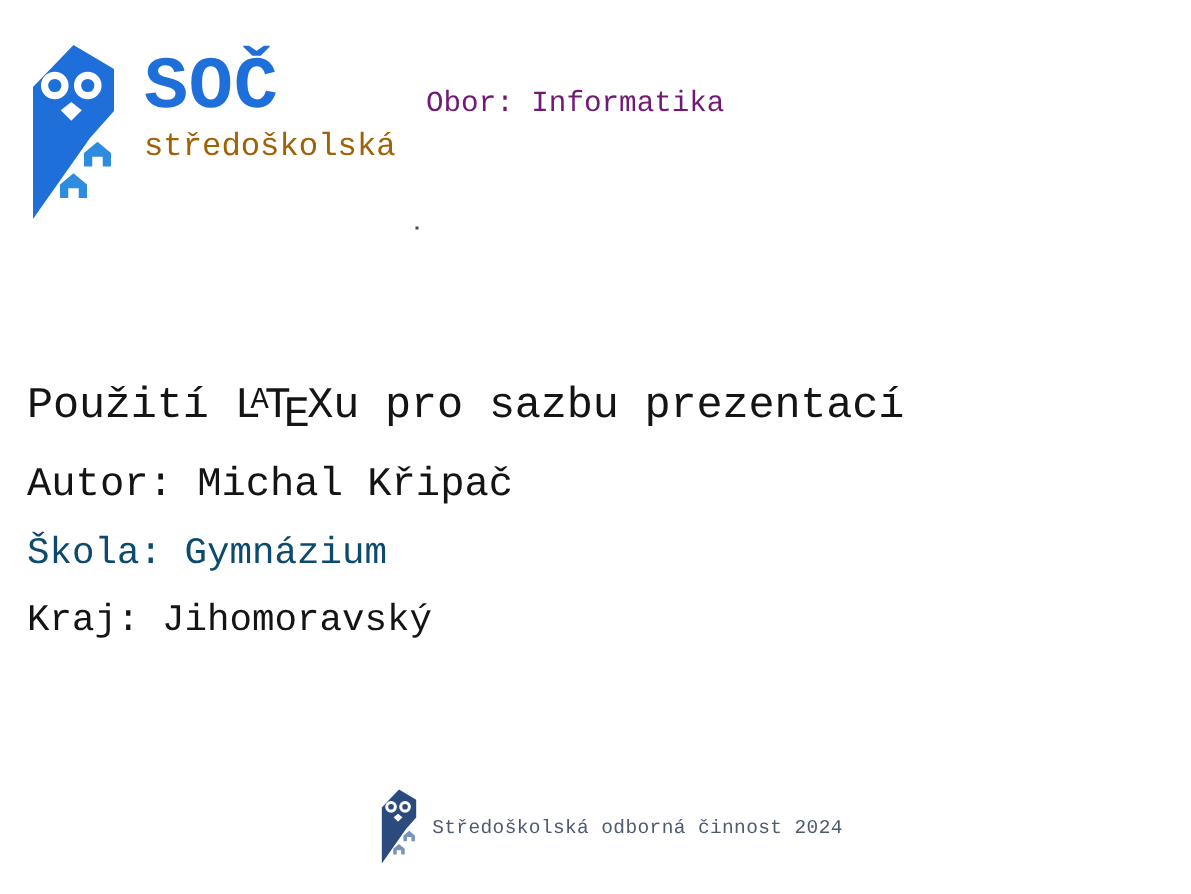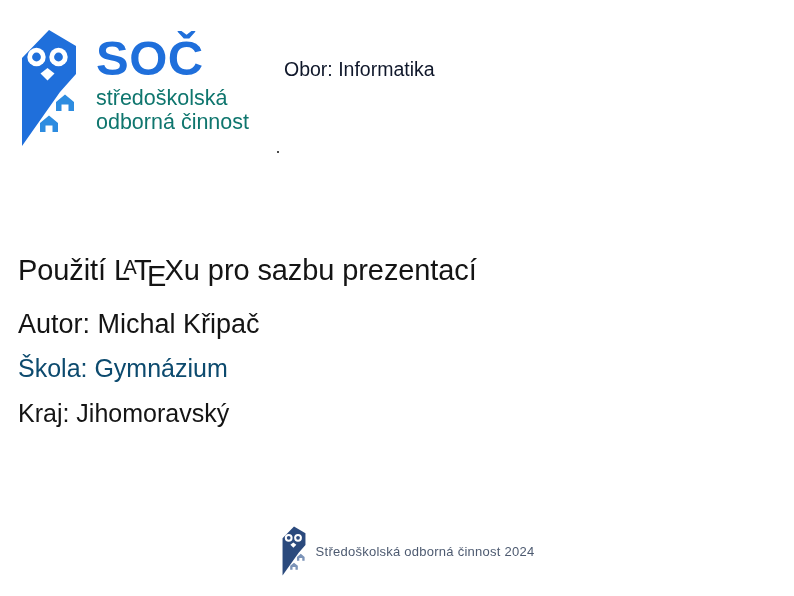--- a/index.html
+++ b/index.html
@@ -10,20 +10,21 @@
   }
   body {
     font-family: "Liberation Sans", sans-serif;
   }
   #slide {
     position: relative;
     width: 794px;
     height: 596px;
     background: #ffffff;
     overflow: hidden;
+    font-family: Liberation Mono, monospace;
   }
 
   
   #logo-block {
     position: absolute;
     left: 16px;
     top: 30px;
     display: flex;
     align-items: flex-start;
   }
@@ -41,32 +42,32 @@
     font-size: 49px;
     font-weight: bold;
     color: #1f6fdb;
     line-height: 0.98;
     letter-spacing: 0.5px;
     white-space: nowrap;
   }
   #logo-sub {
     margin-top: 4px;
     font-size: 21.5px;
-    color: #0f766e;
+    color: #a16207;
     line-height: 1.12;
     white-space: nowrap;
   }
 
   
   #field-line {
     position: absolute;
     left: 284px;
     top: 58px;
     font-size: 19.5px;
-    color: #0f172a;
+    color: #701a75;
     white-space: nowrap;
   }
 
   
   #stray-dot {
     position: absolute;
     left: 277px;
     top: 151px;
     width: 2px;
     height: 2px;
@@ -174,21 +175,20 @@
 
       <path d="M40 72 L49 64.5 L58 72 L58 81 L52.5 81 L52.5 74.5 L45.5 74.5 L45.5 81 L40 81 Z" fill="#2d8ce0"></path>
 
       <path d="M24 93 L33 85.5 L42 93 L42 102 L36.5 102 L36.5 95.5 L29.5 95.5 L29.5 102 L24 102 Z" fill="#2d8ce0"></path>
     </svg>
 
     <div id="logo-text">
       <div id="logo-acronym">SOČ</div>
       <div id="logo-sub">
         <div>středoškolská</div>
-        <div>odborná činnost</div>
       </div>
     </div>
   </div>
 
   <div id="field-line">Obor: Informatika</div>
 
   <div id="stray-dot"></div>
 
   <div id="title-block">
 

